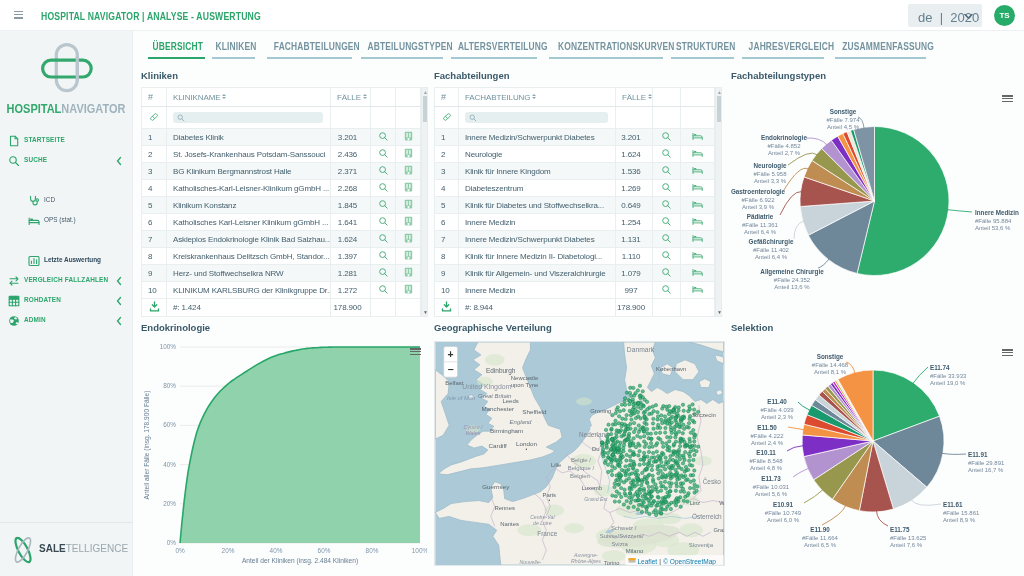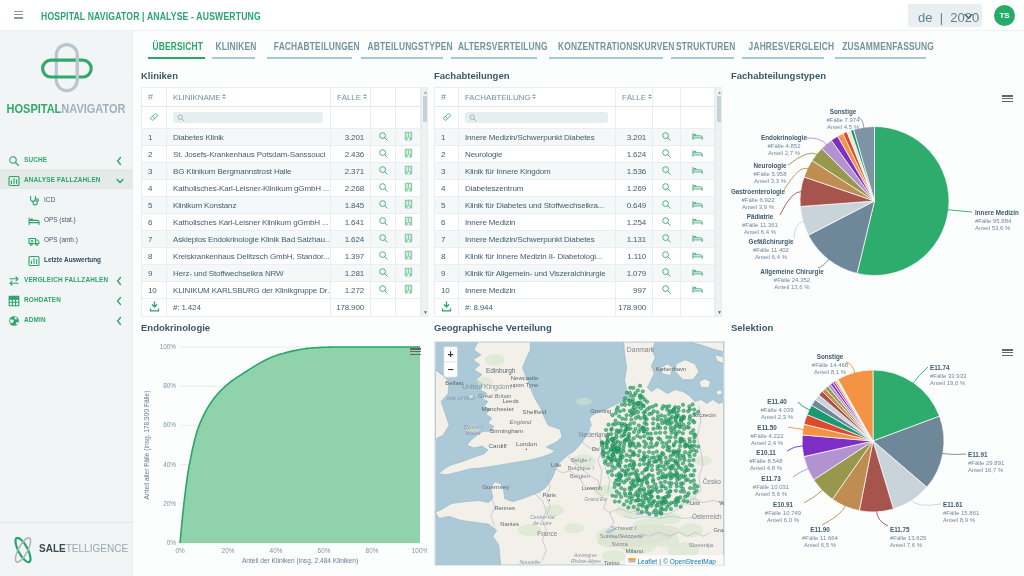--- a/index.html
+++ b/index.html
@@ -20,21 +20,21 @@
 .tab.act{color:#2BA56B;border-bottom-color:#2BA56B}
 .wtitle{position:absolute;font-size:9.5px;font-weight:700;color:#3A5A6A}
 table.dt{border-collapse:collapse;table-layout:fixed;background:#fff;font-size:8px;color:#44606e}
 table.dt td,table.dt th{border:1px solid #E9EFEF;padding:0 0 0 6px;text-align:left;overflow:hidden;white-space:nowrap;font-weight:400;letter-spacing:-.15px}
 table.dt tr.hd{height:19px}
 table.dt tr.hd th{color:#71929F;font-size:9px;border-bottom:1px solid #dfe7e8}
 table.dt tr.fl{height:22px}
 table.dt tr.r{height:17px}
 table.dt tr.odd{background:#F4F8F8}
 table.dt tr.ft{height:18px}
-table.dt td.num{text-align:right;padding:0 6px 0 0}
+table.dt td.num{text-align:center;padding:0 6px 0 0}
 table.dt td.icn{text-align:center;padding:0}
 .sinput{height:11px;background:#E6EFEF;border-radius:3px;margin-right:7px;position:relative}
 .menuic{position:absolute;width:11px;height:9px}
 .menuic div{height:1.6px;background:#666;margin-bottom:1.3px}
 </style></head><body>
 <div class="abs" id="main"></div>
 <div class="abs" id="topbar">
  <div class="abs" style="left:14px;top:11px;width:9px;height:8px">
   <div style="height:1.4px;background:#8a9aa5;margin-bottom:1.7px"></div>
   <div style="height:1.4px;background:#8a9aa5;margin-bottom:1.7px"></div>
@@ -54,65 +54,53 @@
 <rect x="56.3" y="5.6" width="21" height="46" rx="10.5" fill="none" stroke="#B9C6CD" stroke-width="3.2"></rect>
 <rect x="42.6" y="21.2" width="48.6" height="16.8" rx="8.4" fill="none" stroke="#33A86C" stroke-width="3.2"></rect>
 <clipPath id="rcl">
         <rect x="71" y="17" width="12" height="25"></rect>
       </clipPath>
 <rect x="56.3" y="5.6" width="21" height="46" rx="10.5" fill="none" stroke="#B9C6CD" stroke-width="3.2" clip-path="url(#rcl)"></rect>
 <g transform="translate(66,74) scale(.88 1)">
         <text x="0" y="0" text-anchor="middle" font-size="12.5" font-weight="700" font-family="Liberation Sans,sans-serif"><tspan fill="#33A86C">HOSPITAL</tspan><tspan fill="#9FB3BD">NAVIGATOR</tspan></text>
       </g>
 </svg>
+<div class="mi" style="top:98px;">
+      <span class="ic"><svg width="12" height="12" viewBox="0 0 12 12">
+          <path d="M2.5,1.2 h4.6 l2.6,2.6 v7 h-7.2 z" fill="none" stroke="#2BA56B" stroke-width="1.1" stroke-linecap="round" stroke-linejoin="round"></path>
+          <path d="M7.1,1.2 v2.6 h2.6" fill="none" stroke="#2BA56B" stroke-width="1.1" stroke-linecap="round" stroke-linejoin="round"></path>
+        </svg></span>
+      <span class="tx cond8" style="">STARTSEITE</span>
+    </div>
 <div class="mi" style="top:118px;">
       <span class="ic"><svg width="12" height="12" viewBox="0 0 12 12">
           <circle cx="5" cy="5" r="3.2" fill="none" stroke="#2BA56B" stroke-width="1.1" stroke-linecap="round" stroke-linejoin="round"></circle>
           <path d="M7.5,7.5 L10.5,10.5" fill="none" stroke="#2BA56B" stroke-width="1.1" stroke-linecap="round" stroke-linejoin="round"></path>
         </svg></span>
       <span class="tx cond8" style="">SUCHE</span>
       <span class="ch"><svg width="8" height="12" viewBox="0 0 8 12">
           <path d="M5.5,2.5 L2.5,6 L5.5,9.5" fill="none" stroke="#2BA56B" stroke-width="1.3" stroke-linecap="round"></path>
-        </svg></span>
-    </div>
-<div class="mi" style="top:138px;background:#E3EAE8;">
-      <span class="ic"><svg width="12" height="12" viewBox="0 0 12 12">
-          <rect x="1" y="1.5" width="10" height="9" rx="1" fill="none" stroke="#2BA56B" stroke-width="1.1" stroke-linecap="round" stroke-linejoin="round"></rect>
-          <path d="M3.4,8.5 v-2.5 M6,8.5 v-5 M8.6,8.5 v-3.6" fill="none" stroke="#2BA56B" stroke-width="1.1" stroke-linecap="round" stroke-linejoin="round"></path>
-        </svg></span>
-      <span class="tx cond8" style="">ANALYSE FALLZAHLEN</span>
-      <span class="ch"><svg width="10" height="12" viewBox="0 0 10 12">
-          <path d="M2,4.5 L5,7.5 L8,4.5" fill="none" stroke="#2BA56B" stroke-width="1.3" stroke-linecap="round"></path>
         </svg></span>
     </div>
 <div class="mi sub" style="top:158px;">
       <span class="ic"><svg width="12" height="12" viewBox="0 0 12 12">
           <path d="M2.6,1.2 v2.7 a2.4,2.4 0 0 0 4.8,0 V1.2" fill="none" stroke="#2BA56B" stroke-width="1.1" stroke-linecap="round" stroke-linejoin="round"></path>
           <path d="M5,6.1 v1.7 a2.1,2.1 0 0 0 4.2,0 V6.6" fill="none" stroke="#2BA56B" stroke-width="1.1" stroke-linecap="round" stroke-linejoin="round"></path>
           <circle cx="9.2" cy="5" r="1.3" fill="none" stroke="#2BA56B" stroke-width="1.1" stroke-linecap="round" stroke-linejoin="round"></circle>
         </svg></span>
       <span class="tx cond8" style="">ICD</span>
     </div>
 <div class="mi sub" style="top:178px;">
       <span class="ic"><svg width="12" height="12" viewBox="0 0 12 12">
           <path d="M1.2,9.5 V3" fill="none" stroke="#2BA56B" stroke-width="1.1" stroke-linecap="round" stroke-linejoin="round"></path>
           <path d="M1.2,5.4 h8.2 a1.6,1.6 0 0 1 1.6,1.6 V9.5" fill="none" stroke="#2BA56B" stroke-width="1.1" stroke-linecap="round" stroke-linejoin="round"></path>
           <path d="M1.2,7.6 h9.8" fill="none" stroke="#2BA56B" stroke-width="1.1" stroke-linecap="round" stroke-linejoin="round"></path>
           <rect x="2.2" y="3.6" width="2.8" height="1.4" rx="0.7" fill="#2BA56B"></rect>
         </svg></span>
       <span class="tx cond8" style="">OPS (stat.)</span>
-    </div>
-<div class="mi sub" style="top:198px;">
-      <span class="ic"><svg width="12" height="12" viewBox="0 0 12 12">
-          <path d="M1,3.5 h6.5 v5 h-6.5 z M7.5,5 h2l1.3,1.5 v2 h-3.3" fill="none" stroke="#2BA56B" stroke-width="1.1" stroke-linecap="round" stroke-linejoin="round"></path>
-          <circle cx="3.2" cy="9.3" r="1" fill="none" stroke="#2BA56B" stroke-width="1.1" stroke-linecap="round" stroke-linejoin="round"></circle>
-          <circle cx="8.8" cy="9.3" r="1" fill="none" stroke="#2BA56B" stroke-width="1.1" stroke-linecap="round" stroke-linejoin="round"></circle>
-          <path d="M4,5 v2 M3,6 h2" fill="none" stroke="#2BA56B" stroke-width="1.1" stroke-linecap="round" stroke-linejoin="round"></path>
-        </svg></span>
-      <span class="tx cond8" style="">OPS (amb.)</span>
     </div>
 <div class="mi sub" style="top:218px;">
       <span class="ic"><svg width="12" height="12" viewBox="0 0 12 12">
           <rect x="1" y="1.5" width="10" height="9" rx="1" fill="none" stroke="#2BA56B" stroke-width="1.1" stroke-linecap="round" stroke-linejoin="round"></rect>
           <path d="M3.4,8.5 v-2.5 M6,8.5 v-5 M8.6,8.5 v-3.6" fill="none" stroke="#2BA56B" stroke-width="1.1" stroke-linecap="round" stroke-linejoin="round"></path>
         </svg></span>
       <span class="tx cond8" style="font-weight:700;color:#2e4a5c;">Letzte Auswertung</span>
     </div>
 <div class="mi" style="top:237.5px;">
       <span class="ic"><svg width="12" height="12" viewBox="0 0 12 12">

